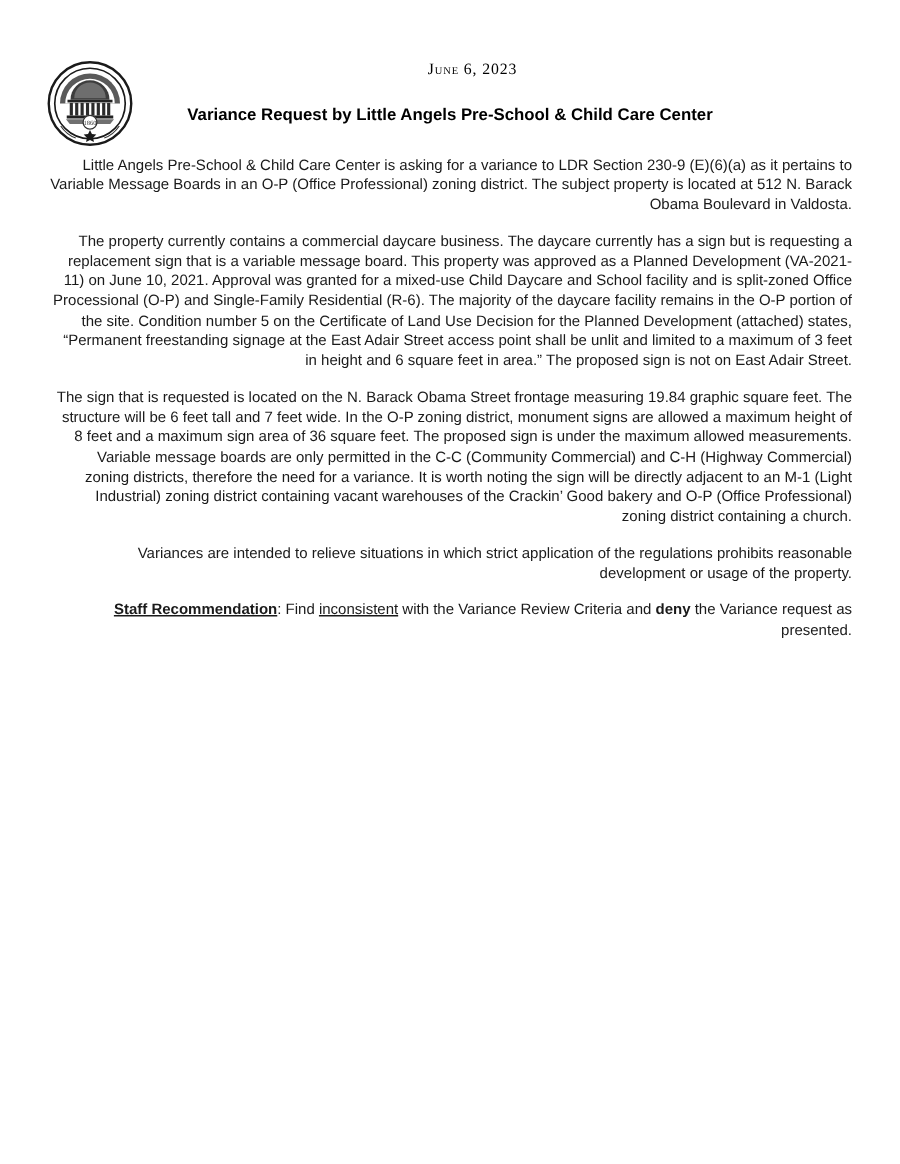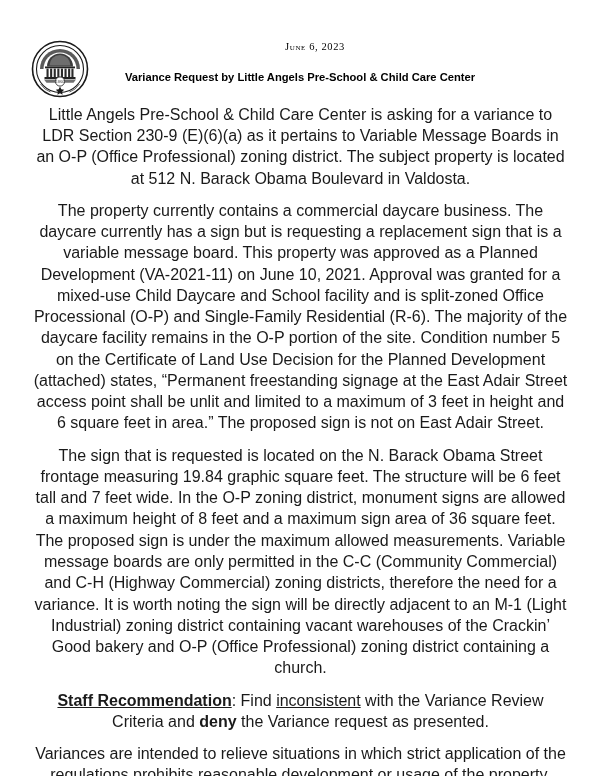--- a/index.html
+++ b/index.html
@@ -79,24 +79,24 @@
   }
 
   
   .body-wrap {
     margin-top: 19px;
     padding-left: 33px;
     padding-right: 32px;
   }
 
   p.para {
-    font-size: 16px;
+    font-size: 10px;
     line-height: 1.33;
     margin: 0 0 11px 0;
-    text-align: center;
+    text-align: right;
     color: #1a1a1a;
   }
   p.para:last-child { margin-bottom: 0; }
 
   .u { text-decoration: underline; }
   .b { font-weight: bold; }
   .bu { font-weight: bold; text-decoration: underline; }
 </style>
 </head>
 <body>
@@ -145,19 +145,19 @@
   </div>
 
   <div class="body-wrap">
 
     <p class="para">Little Angels Pre-School &amp; Child Care Center is asking for a variance to LDR Section 230-9 (E)(6)(a) as it pertains to Variable Message Boards in an O-P (Office Professional) zoning district. The subject property is located at 512 N. Barack Obama Boulevard in Valdosta.</p>
 
     <p class="para">The property currently contains a commercial daycare business. The daycare currently has a sign but is requesting a replacement sign that is a variable message board. This property was approved as a Planned Development (VA-2021-11) on June 10, 2021.  Approval was granted for a mixed-use Child Daycare and School facility and is split-zoned Office Processional (O-P) and Single-Family Residential (R-6).  The majority of the daycare facility remains in the O-P portion of the site. Condition number 5 on the Certificate of Land Use Decision for the Planned Development (attached) states, “Permanent freestanding signage at the East Adair Street access point shall be unlit and limited to a maximum of 3 feet in height and 6 square feet in area.” The proposed sign is not on East Adair Street.</p>
 
     <p class="para">The sign that is requested is located on the N. Barack Obama Street frontage measuring 19.84 graphic square feet.  The structure will be 6 feet tall and 7 feet wide. In the O-P zoning district, monument signs are allowed a maximum height of 8 feet and a maximum sign area of 36 square feet.  The proposed sign is under the maximum allowed measurements.  Variable message boards are only permitted in the C-C (Community Commercial) and C-H (Highway Commercial) zoning districts, therefore the need for a variance.  It is worth noting the sign will be directly adjacent to an M-1 (Light Industrial) zoning district containing vacant warehouses of the Crackin’ Good bakery and O-P (Office Professional) zoning district containing a church.</p>
 
+    <p class="para">Variances are intended to relieve situations in which strict application of the regulations prohibits reasonable development or usage of the property.</p>
+
     <p class="para"><span class="bu">Staff Recommendation</span><span>:   Find </span><span class="u">inconsistent</span><span> with the Variance Review Criteria and </span><span class="b">deny</span><span> the Variance request as presented.</span></p>
-
-    <p class="para">Variances are intended to relieve situations in which strict application of the regulations prohibits reasonable development or usage of the property.</p>
 
   </div>
 
 </div>
 
 </body></html>

